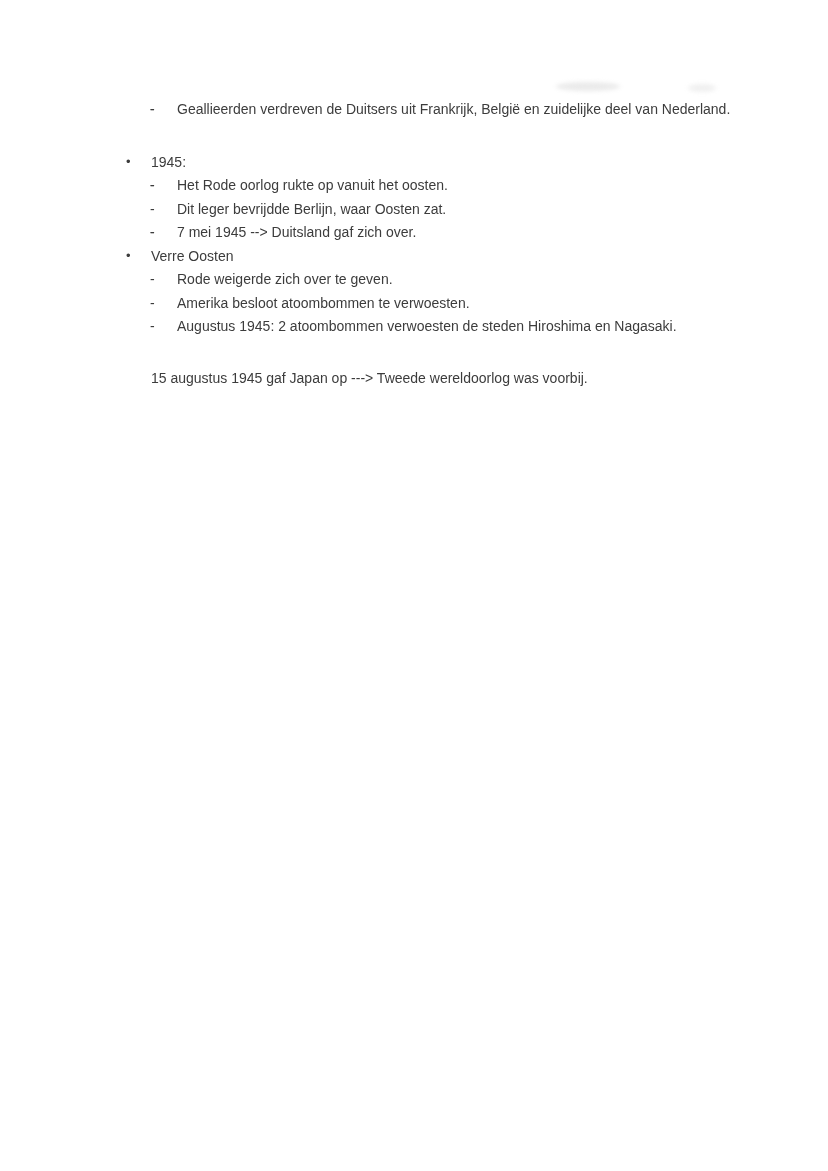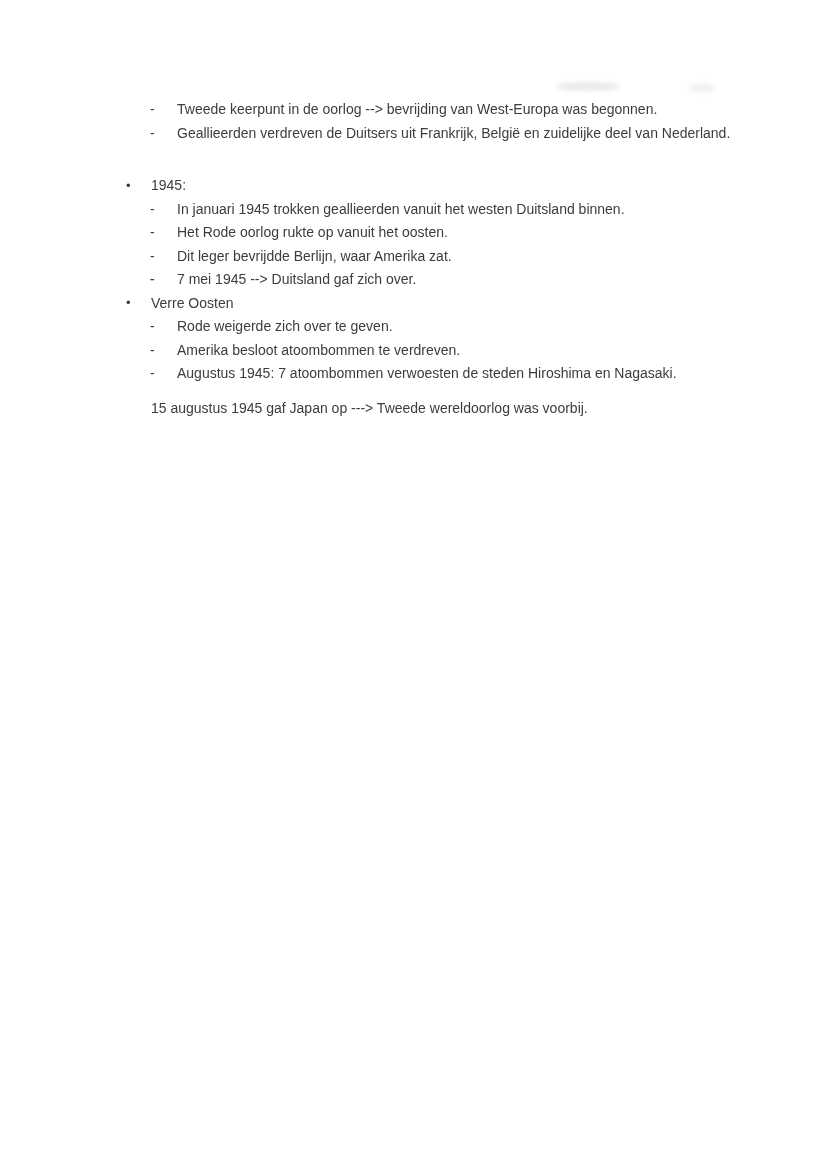--- a/index.html
+++ b/index.html
@@ -51,21 +51,21 @@
   .bullet-item .marker {
     position: absolute;
     left: 126px;
     top: -0.5px;
     font-size: 13px;
   }
   .section-first {
     margin-top: 29px;
   }
   .closing {
-    margin: 11px 76px 0 151px;
+    margin: 28px 76px 0 151px;
   }
   
   .smudge {
     position: absolute;
     border-radius: 50%;
     background: #dadada;
     opacity: 0.55;
     filter: blur(2px);
   }
   .smudge-a { left: 556px; top: 82px; width: 64px; height: 9px; }
@@ -77,45 +77,43 @@
 <div class="page">
 
   <span class="smudge smudge-a"></span>
   <span class="smudge smudge-b"></span>
 
   <div class="doc">
 
     <ul>
       <li class="dash-item">
         <span class="marker">-</span>
-        <span>Tweede keerpunt in de oorlog --&gt; bevrijding van West-Europa was begonnen.</span>
       </li>
       <li class="dash-item">
         <span class="marker">-</span>
         <span>Geallieerden verdreven de Duitsers uit Frankrijk, België en zuidelijke deel van Nederland.</span>
       </li>
     </ul>
 
     <div class="section section-first">
       <div class="bullet-item">
         <span class="marker">•</span>
         <span>1945:</span>
       </div>
       <ul>
         <li class="dash-item">
           <span class="marker">-</span>
-          <span>In januari 1945 trokken geallieerden vanuit het westen Duitsland binnen.</span>
         </li>
         <li class="dash-item">
           <span class="marker">-</span>
           <span>Het Rode oorlog rukte op vanuit het oosten.</span>
         </li>
         <li class="dash-item">
           <span class="marker">-</span>
-          <span>Dit leger bevrijdde Berlijn, waar Amerika zat.</span>
+          <span>Dit leger bevrijdde Berlijn, waar Oosten zat.</span>
         </li>
         <li class="dash-item">
           <span class="marker">-</span>
         </li>
         <li class="dash-item">
           <span class="marker">-</span>
           <span>7 mei 1945 --&gt; Duitsland gaf zich over.</span>
         </li>
       </ul>
     </div>
@@ -125,25 +123,25 @@
         <span class="marker">•</span>
         <span>Verre Oosten</span>
       </div>
       <ul>
         <li class="dash-item">
           <span class="marker">-</span>
           <span>Rode weigerde zich over te geven.</span>
         </li>
         <li class="dash-item">
           <span class="marker">-</span>
-          <span>Amerika besloot atoombommen te verdreven.</span>
+          <span>Amerika besloot atoombommen te verwoesten.</span>
         </li>
         <li class="dash-item">
           <span class="marker">-</span>
-          <span>Augustus 1945: 7 atoombommen verwoesten de steden Hiroshima en Nagasaki.</span>
+          <span>Augustus 1945: 2 atoombommen verwoesten de steden Hiroshima en Nagasaki.</span>
         </li>
       </ul>
     </div>
 
     <p class="closing">15 augustus 1945 gaf Japan op ---&gt; Tweede wereldoorlog was voorbij.</p>
 
   </div>
 </div>
 
 </body></html>

